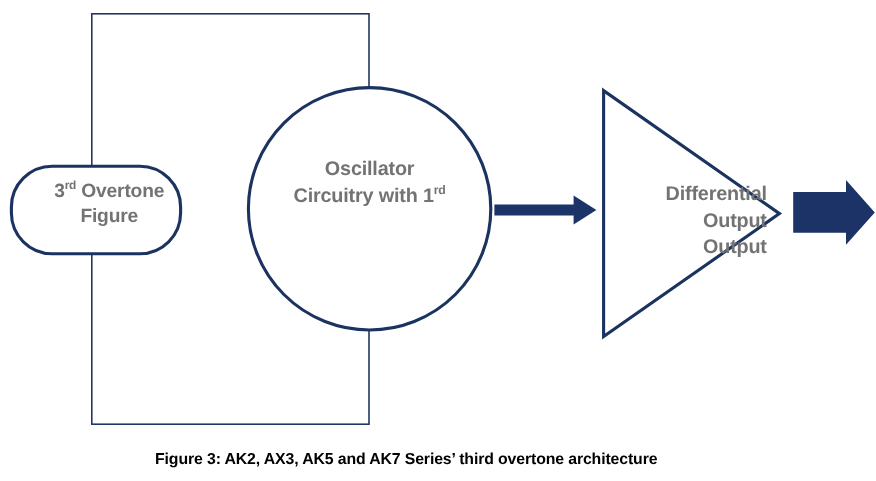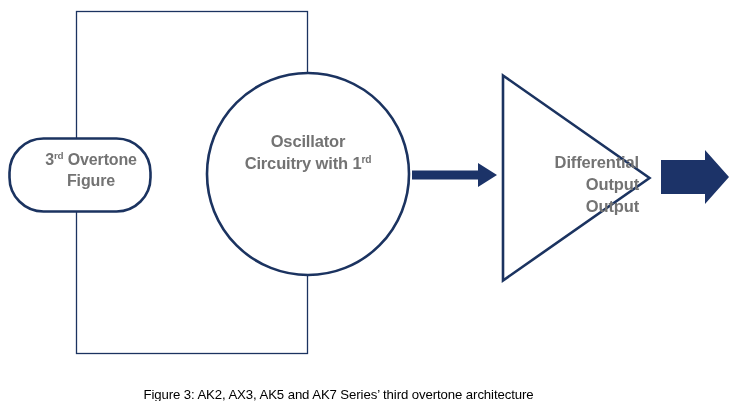--- a/index.html
+++ b/index.html
@@ -61,24 +61,23 @@
     line-height: 0;
   }
   #figure-caption {
     position: absolute;
     left: 0;
     top: 375px;
     width: 677px;
     text-align: center;
     color: #000000;
     font-family: "Liberation Sans", sans-serif;
-    font-weight: normal;
+    font-weight: bold;
     font-size: 13.2px;
     letter-spacing: -0.1px;
-    margin-top: 12px;
   }
 </style>
 </head>
 <body>
 
 <div id="figure-root">
 
   <svg id="diagram-svg" viewBox="0 0 730 401">
 
     <rect x="76.5" y="11.5" width="231" height="342" fill="none" stroke="#1B3360" stroke-width="1.3"></rect>

